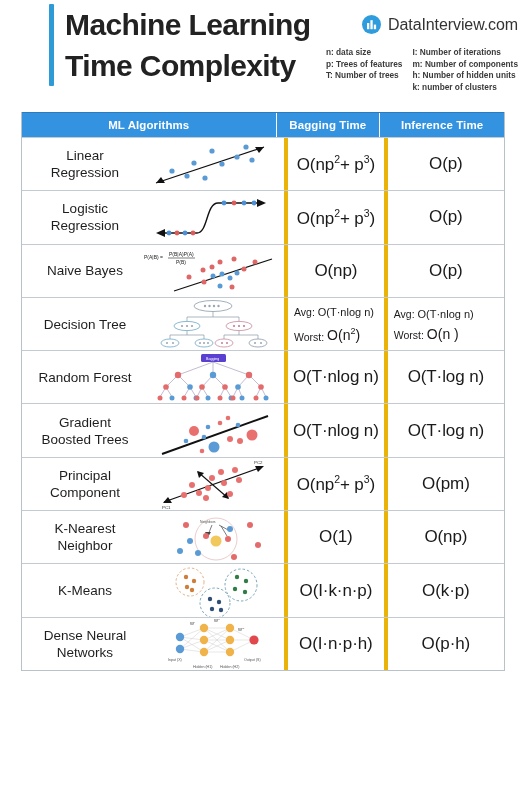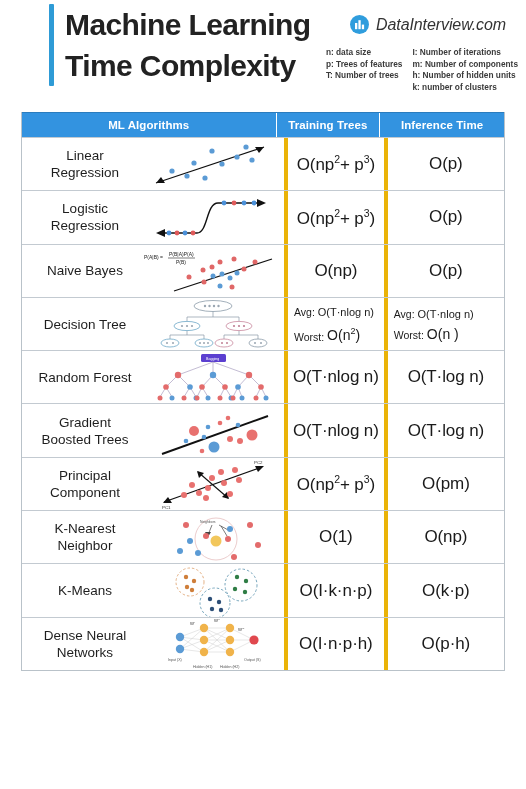--- a/index.html
+++ b/index.html
@@ -14,21 +14,21 @@
   
   .header { position: relative; height: 110px; padding: 14px 14px 0 14px; }
   .title-wrap { position: absolute; left: 16px; top: 4px; display: flex; margin-left: 33px; }
   .title-bar { width: 5px; background: #2e9bd6; border-radius: 1px; margin-right: 11px; height: 82px; }
   .title-text { }
   .title-line {
     font-size: 30px; font-weight: bold; color: #222222;
     letter-spacing: -0.6px; line-height: 41px; white-space: nowrap;
   }
 
-  .brand { position: absolute; right: 20px; top: 15px; display: flex; align-items: center; font-style: italic; }
+  .brand { position: absolute; right: 8px; top: 15px; display: flex; align-items: center; }
   .brand-logo { width: 19px; height: 19px; margin-right: 7px; flex: 0 0 auto; }
   .brand-name { font-size: 16px; color: #333; letter-spacing: -0.1px; }
 
   .legend { position: absolute; right: 8px; top: 47px; display: flex; gap: 10px; }
   .legend-col { font-size: 8.3px; color: #3a3a3a; line-height: 11.6px; }
   .legend-col div { white-space: nowrap; font-weight: bold; }
 
   
   .table { position: absolute; left: 21px; top: 112px; width: 484px;
            border: 1px solid #b9c2c9; border-top: none; background:#fff; }
@@ -104,21 +104,21 @@
         <div>h: Number of hidden units</div>
         <div>k: number of clusters</div>
       </div>
     </div>
   </div>
 
   <div class="table">
 
     <div class="thead">
       <div class="th c1">ML Algorithms</div>
-      <div class="th c2">Training Trees</div>
+      <div class="th c2">Bagging Time</div>
       <div class="th c3">Inference Time</div>
     </div>
 
     <div class="row">
       <div class="cell c1 algo-cell">
         <div class="algo-name">Linear<br>Regression</div>
         <div class="algo-fig">
           <svg width="142" height="52" viewBox="0 0 142 52">
             <line x1="14" y1="45" x2="122" y2="9" stroke="#111" stroke-width="1.3"></line>
             <polygon points="122,9 113,9 117,15" fill="#111"></polygon>

